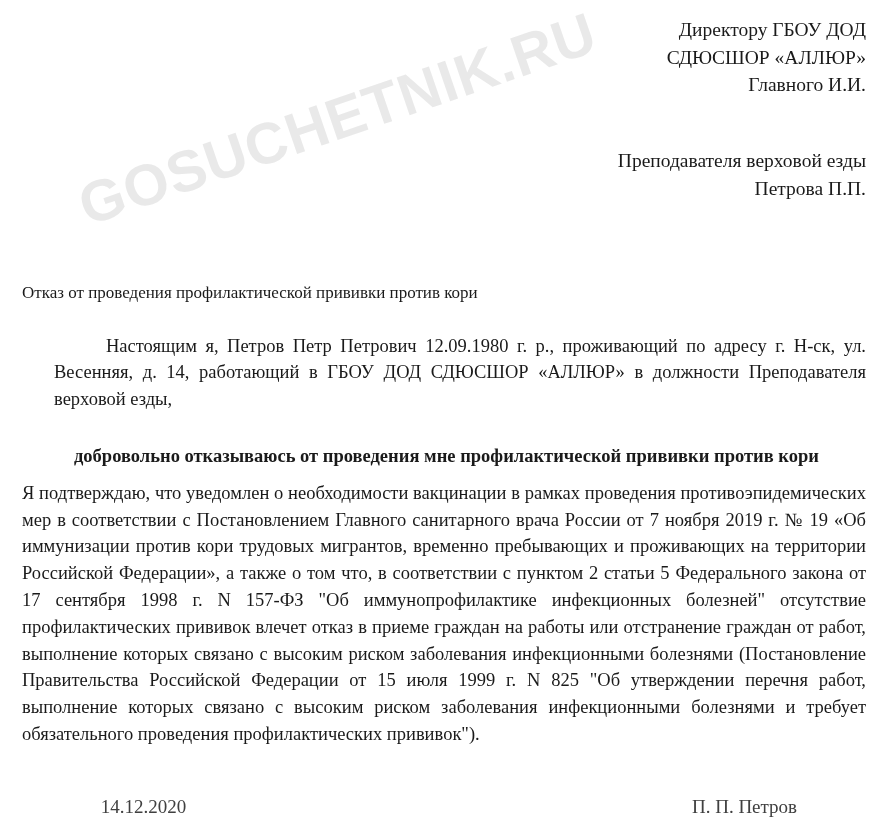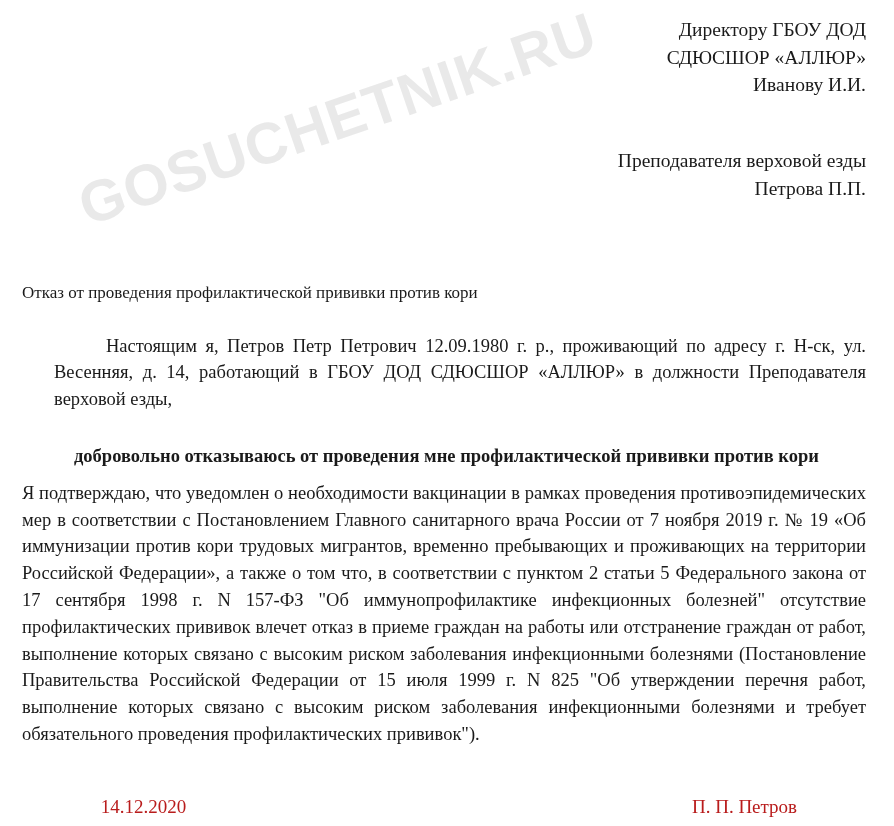--- a/index.html
+++ b/index.html
@@ -113,21 +113,21 @@
   .sign-cell {
     width: 230px;
     text-align: center;
   }
   .sign-cell.left { width: 235px; }
   .sign-cell.mid  { width: 235px; }
   .sign-cell.right{ width: 235px; }
 
   .sign-value {
     font-size: 19px;
-    color: #b91c1c;
+    color: #404040;
     height: 26px;
     line-height: 26px;
     white-space: nowrap;
   }
   .sign-value.italic {
     font-style: italic;
     font-weight: bold;
   }
   .sign-line {
     border-bottom: 1px solid #2a2a2a;
@@ -142,21 +142,21 @@
 
   <div class="watermark">
     <span>GOSUCHETNIK.RU</span>
   </div>
 
   <div class="content">
 
     <div class="addressee">
       <div>Директору ГБОУ ДОД</div>
       <div>СДЮСШОР «АЛЛЮР»</div>
-      <div>Иванову И.И.</div>
+      <div>Главного И.И.</div>
     </div>
 
     <div class="author">
       <div>Преподавателя верховой езды</div>
       <div>Петрова П.П.</div>
     </div>
 
     <h1 class="doc-title">Отказ от проведения профилактической прививки против кори</h1>
 
     <p class="body-par indent">Настоящим я, Петров Петр Петрович 12.09.1980 г. р., проживающий по адресу г. Н-ск, ул. Весенняя, д. 14, работающий в ГБОУ ДОД СДЮСШОР «АЛЛЮР» в должности Преподавателя верховой езды,</p>

